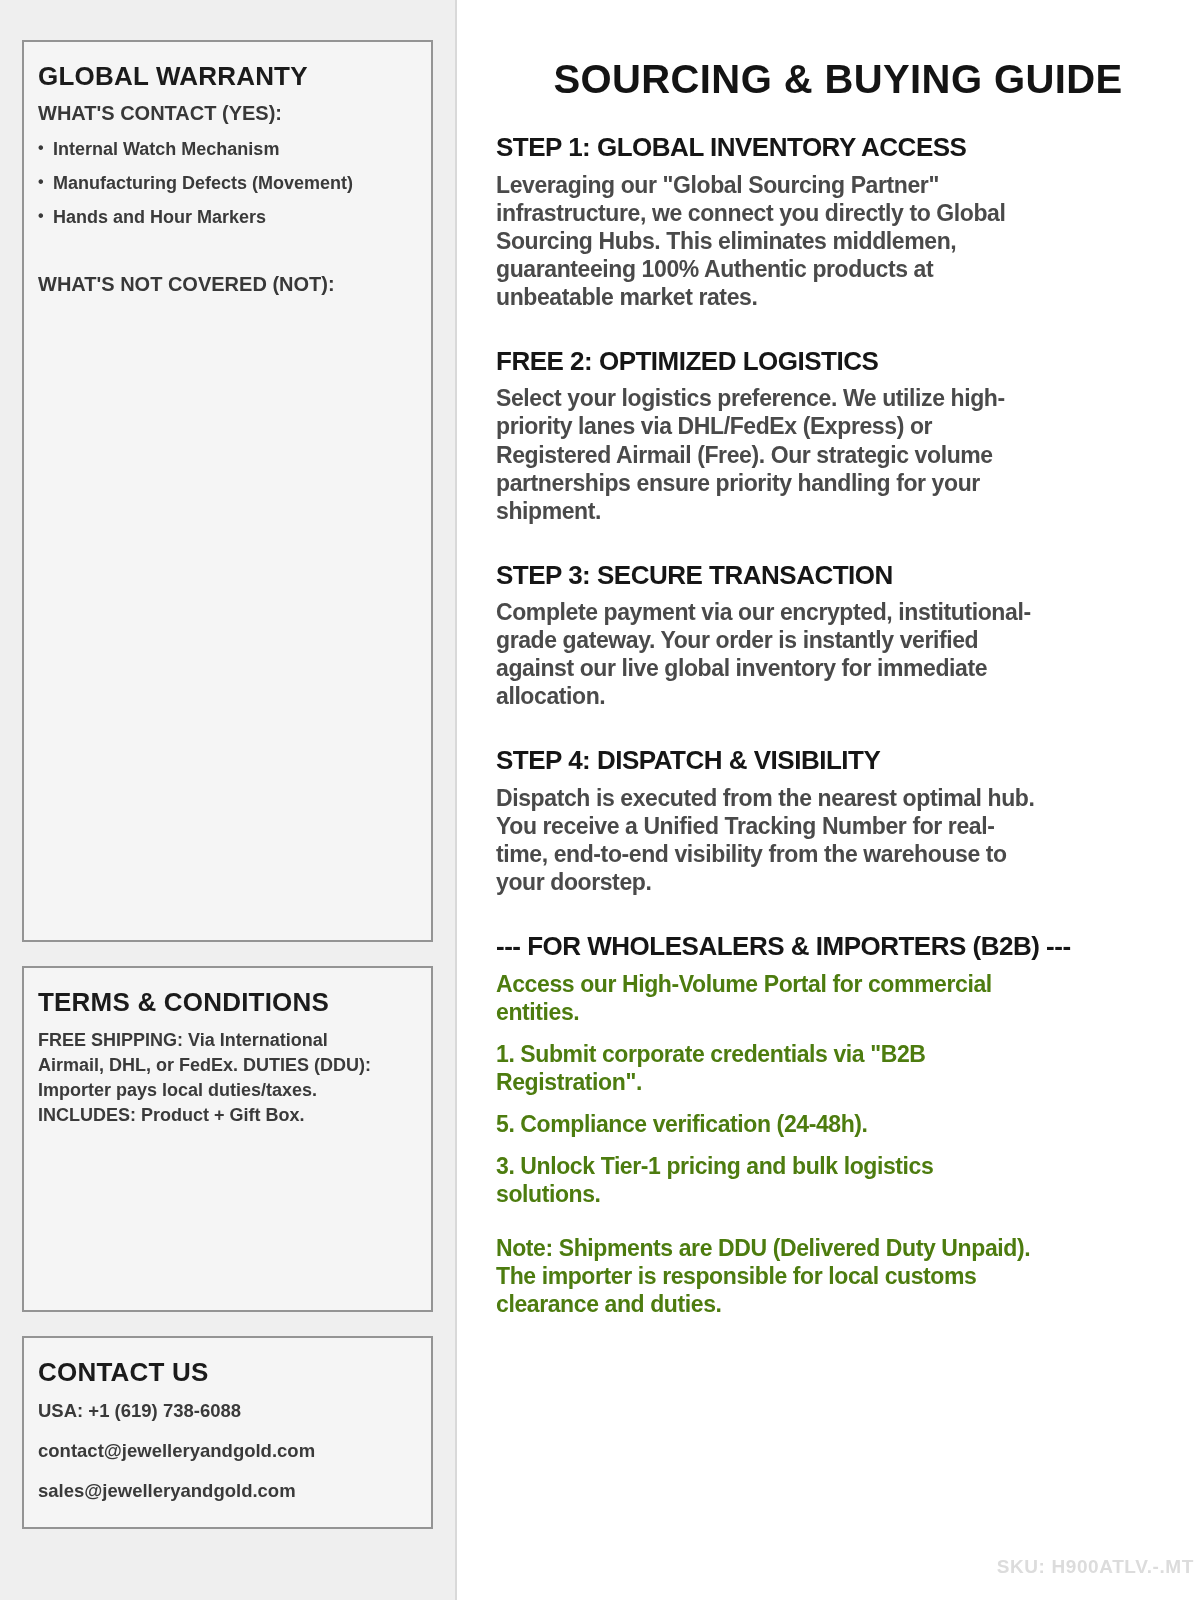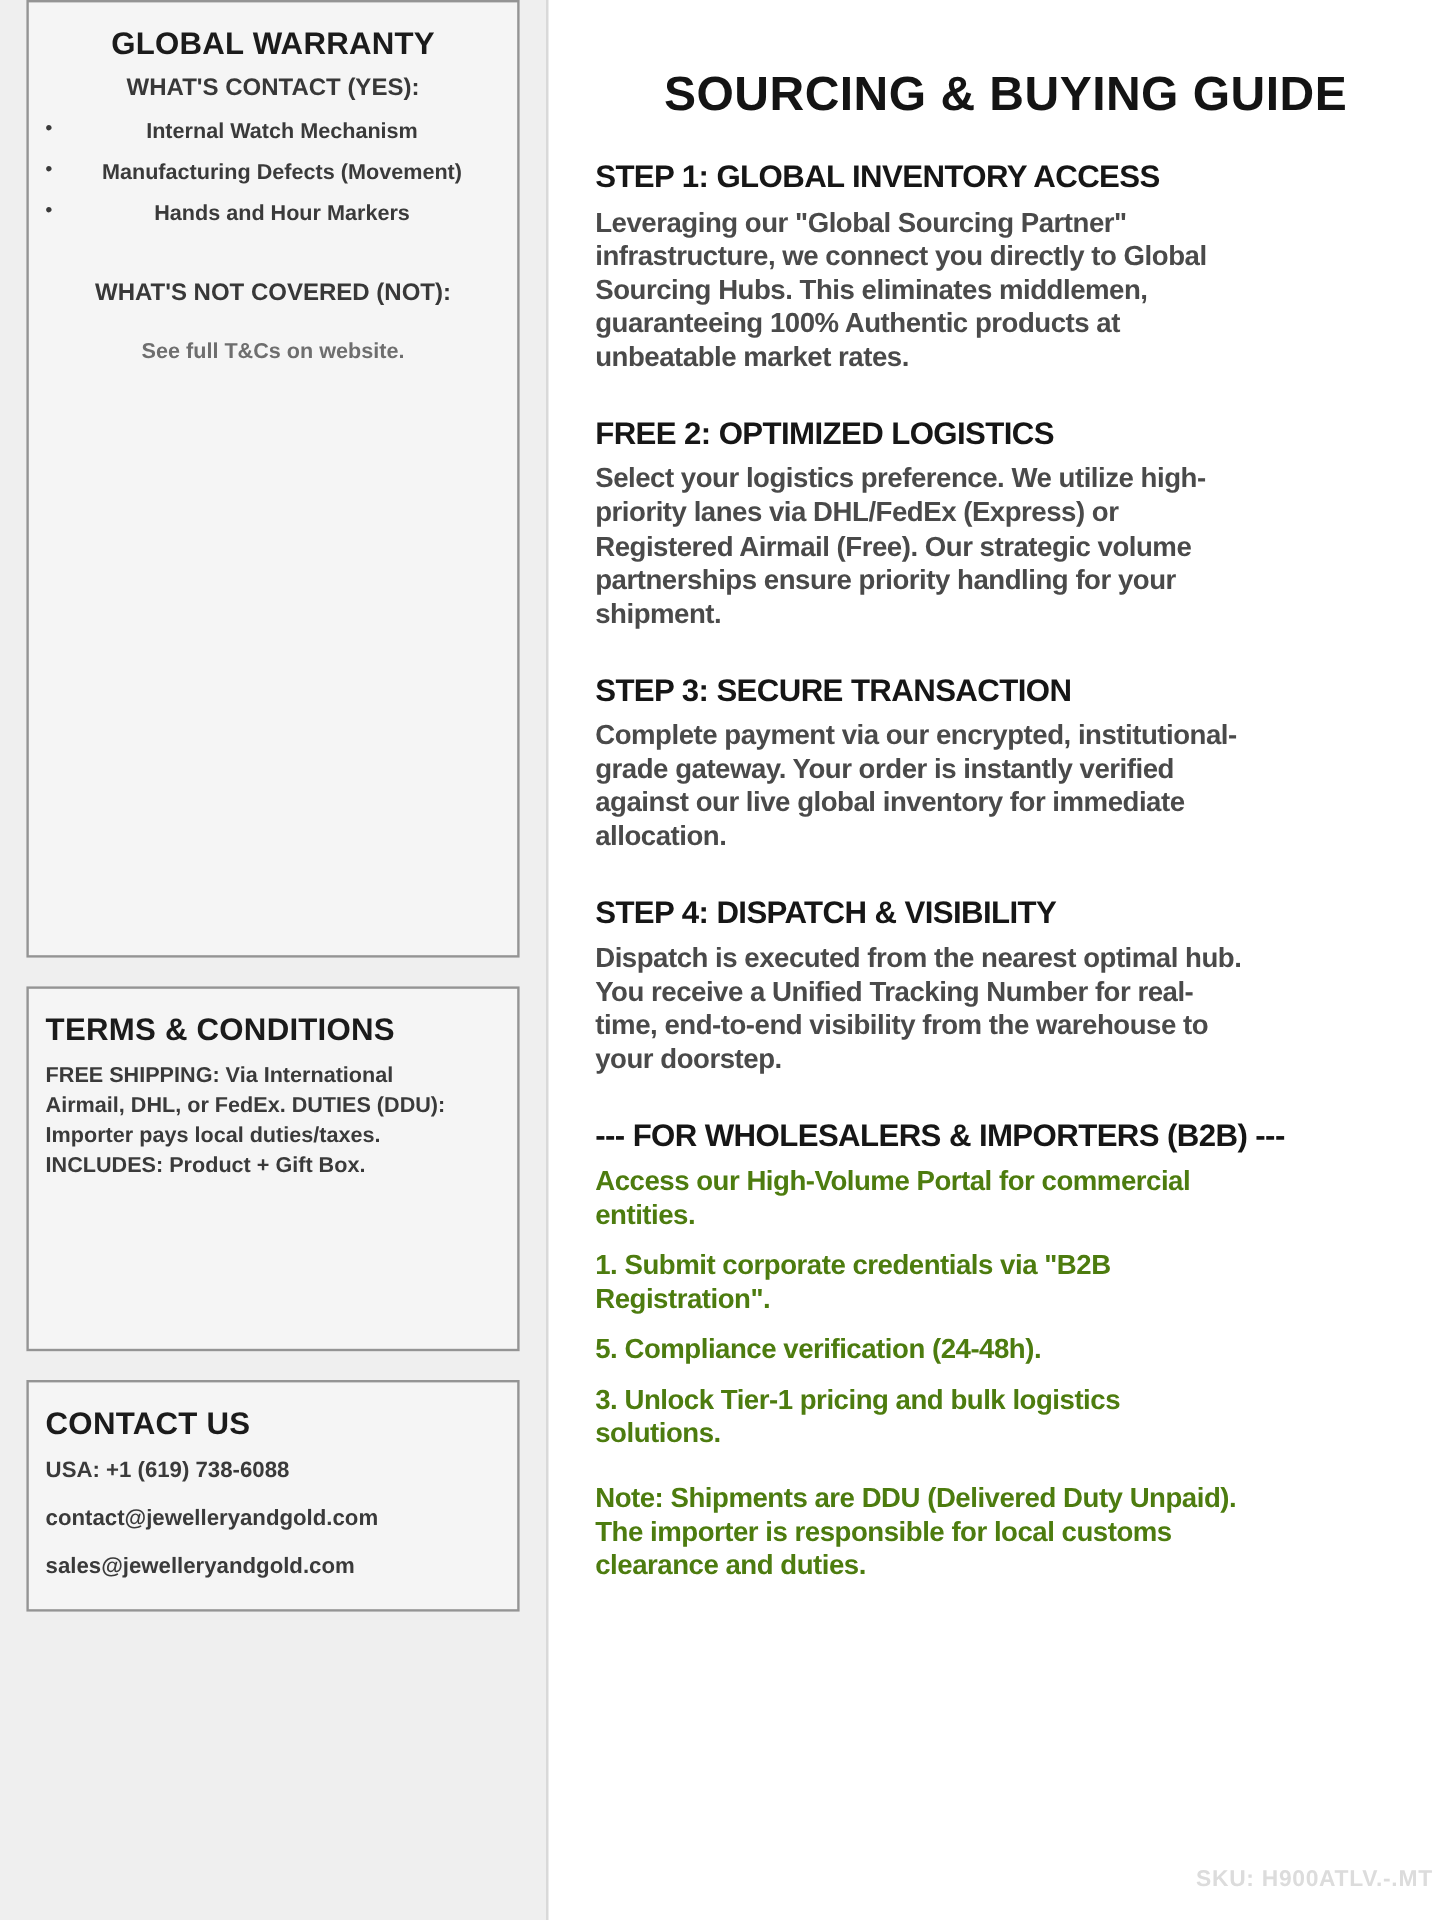--- a/index.html
+++ b/index.html
@@ -23,22 +23,22 @@
     border-right: 2px solid #d9d9d9;
   }
   .box {
     margin-left: 22px;
     margin-right: 22px;
     background: #f5f5f5;
     border: 2px solid #949494;
     padding: 20px 14px 0 14px;
     overflow: hidden;
   }
-  .box-warranty { height: 798px; text-align: center; }
-  .box-terms    { margin-top: 24px; height: 304px; }
+  .box-warranty { margin-top: 40px; height: 902px; }
+  .box-terms    { margin-top: 24px; height: 346px; }
   .box-contact  { margin-top: 24px; height: 193px; }
 
   .box h2 {
     font-size: 26px;
     font-weight: 800;
     color: #1b1b1b;
     letter-spacing: 0.2px;
     line-height: 1.15;
   }
   .box h3 {
@@ -159,21 +159,20 @@
 
     <section class="box box-warranty">
       <h2>GLOBAL WARRANTY</h2>
       <h3>WHAT'S CONTACT (YES):</h3>
       <ul class="bullets">
         <li>Internal Watch Mechanism</li>
         <li>Manufacturing Defects (Movement)</li>
         <li>Hands and Hour Markers</li>
       </ul>
       <h3 class="second">WHAT'S NOT COVERED (NOT):</h3>
-      <p class="footnote">See full T&amp;Cs on website.</p>
     </section>
 
     <section class="box box-terms">
       <h2>TERMS &amp; CONDITIONS</h2>
       <p class="terms-body">FREE SHIPPING: Via International Airmail, DHL, or FedEx.  DUTIES (DDU): Importer pays local duties/taxes.  INCLUDES: Product + Gift Box.</p>
     </section>
 
     <section class="box box-contact">
       <h2>CONTACT US</h2>
       <p class="contact-line first">USA: +1 (619) 738-6088</p>

